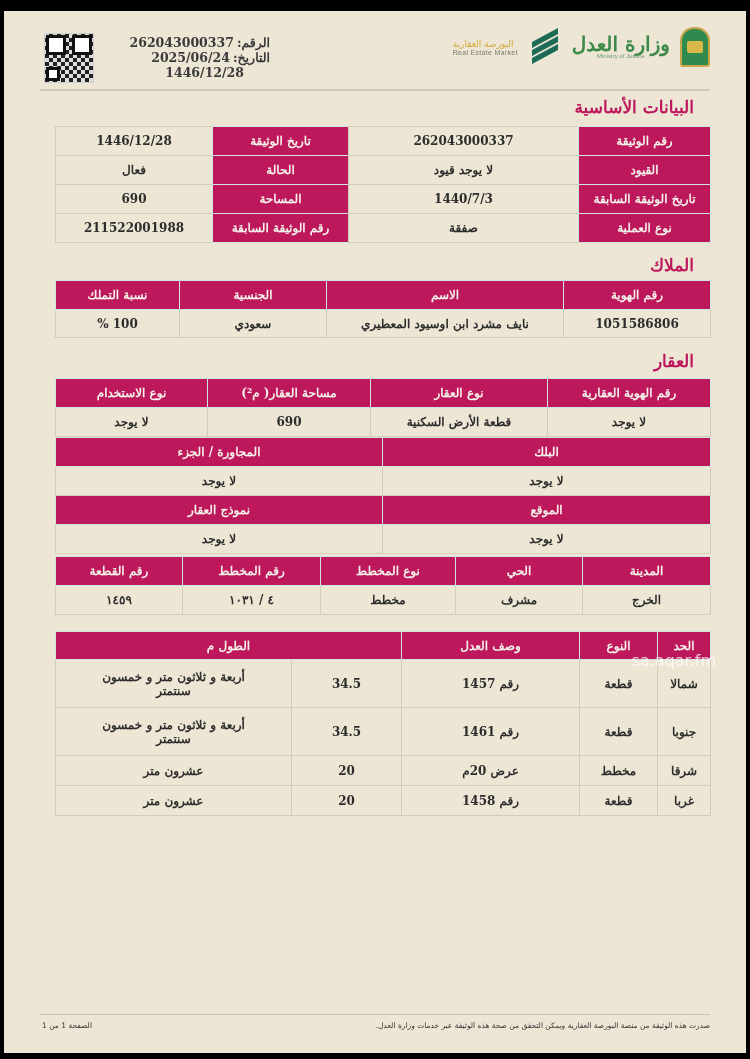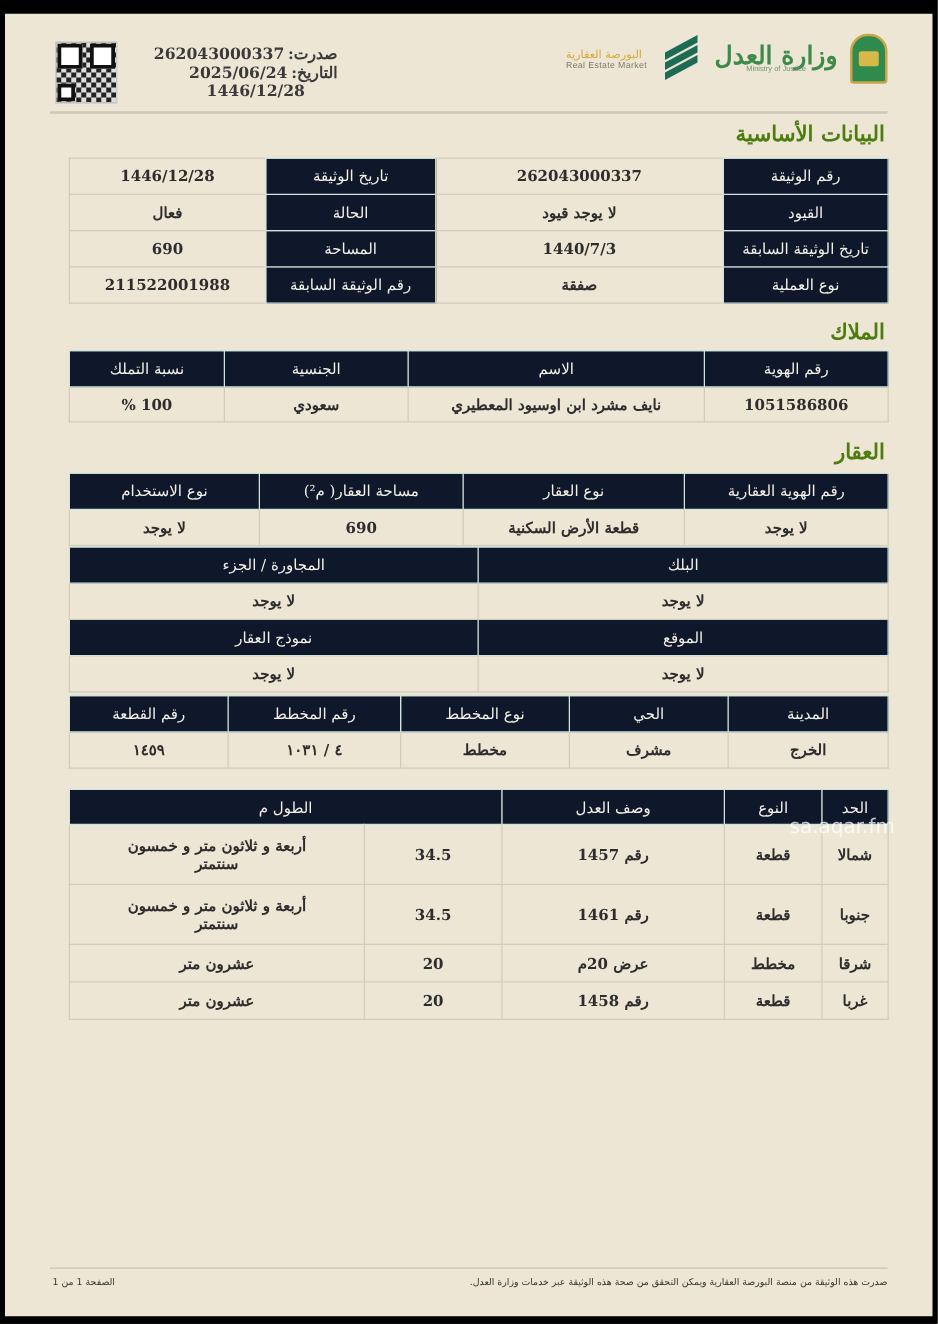--- a/index.html
+++ b/index.html
@@ -30,24 +30,24 @@
         background:
           conic-gradient(from 0deg at 50% 50%, #222 0 25%, #ddd 0 50%, #222 0 75%, #ddd 0) 0 0/8px 8px;
         border: 1px solid #ccc; }
   .qr::before, .qr::after { content: ""; position: absolute; width: 14px; height: 14px; border: 3px solid #111; background: #fff; }
   .qr::before { left: 1px; top: 1px; }
   .qr::after { right: 1px; top: 1px; }
   .qr .corner { position: absolute; left: 1px; bottom: 1px; width: 14px; height: 14px; border: 3px solid #111; background: #fff; }
   .header-rule { position: absolute; left: 36px; right: 36px; top: 78px; height: 2px; background: #cfc8b7; }
 
   
-  .section-title { position: absolute; right: 38px; font-size: 17px; font-weight: bold; color: #4d7c0f; }
+  .section-title { position: absolute; right: 52px; font-size: 17px; font-weight: bold; color: #be185d; }
   table { position: absolute; left: 51px; width: 655px; border-collapse: collapse; direction: rtl; table-layout: fixed; }
   td, th { border: 1px solid #d3ccbb; text-align: center; vertical-align: middle; font-size: 12px; font-weight: bold; color: #2d2d2d; }
-  th, td.hd { background: #0f172a; color: #f4f1e8; font-weight: normal; border: 1px solid #cfe6de; }
+  th, td.hd { background: #be185d; color: #f4f1e8; font-weight: bold; border: 1px solid #cfe6de; }
   td.val { background: #ede6d5; }
 
   .footer-rule { position: absolute; left: 36px; right: 36px; top: 1003px; height: 1px; background: #c9c2b0; }
   .footer-text { position: absolute; right: 36px; top: 1010px; font-size: 7.5px; color: #333; font-family: "DejaVu Sans", sans-serif; text-align: center; }
   .footer-page { position: absolute; left: 38px; top: 1010px; font-size: 7.5px; color: #333; font-family: "DejaVu Sans", sans-serif; }
 
   .watermark { position: absolute; left: 584px; top: 604px; width: 130px; height: 60px; pointer-events: none; }
   .watermark .big { position: absolute; right: 4px; top: 0; font-size: 42px; color: rgba(255,255,255,0.55); font-family: "DejaVu Sans", sans-serif; font-weight: bold; line-height: 42px; }
   .watermark .small { position: absolute; right: 2px; top: 36px; font-size: 16px; color: rgba(255,255,255,0.75); font-family: "DejaVu Sans", sans-serif; direction: ltr; }
 </style>
@@ -70,21 +70,21 @@
       </div>
       <div class="rem-text">
         <span class="ar">البورصة العقارية</span>
         <span class="en">Real Estate Market</span>
       </div>
     </div>
 
 
     <div class="meta">
       <div class="row">
-        <span>صدرت:</span>
+        <span>الرقم:</span>
         <span>262043000337</span>
       </div>
       <div class="row">
         <span>التاريخ:</span>
         <span>2025/06/24</span>
       </div>
       <div class="row center">
         <span>1446/12/28</span>
       </div>
     </div>

